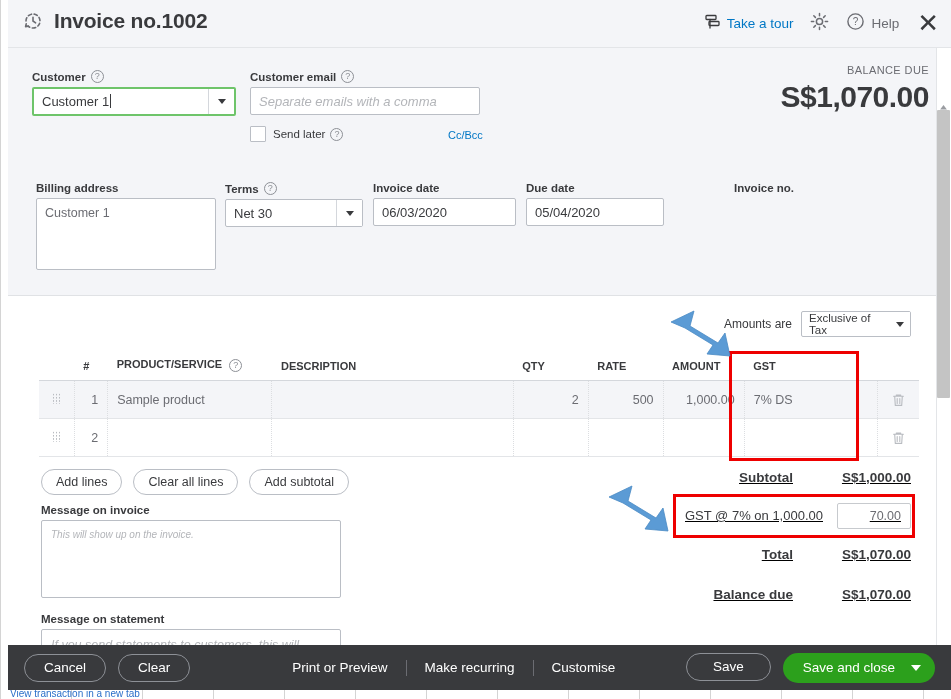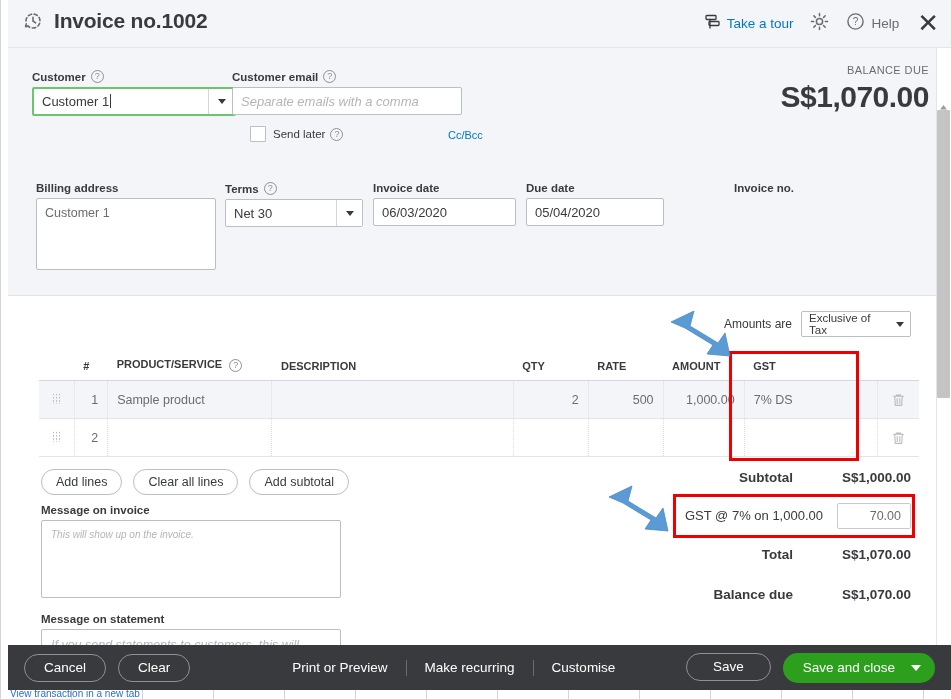--- a/index.html
+++ b/index.html
@@ -97,21 +97,21 @@
   .caret { width: 0; height: 0; border-left: 4.5px solid transparent;
            border-right: 4.5px solid transparent; border-top: 5px solid #393a3d; }
 
   #customer-block { position: absolute; left: 24px; top: 22px; width: 204px; }
   #customer-combo { border: 2px solid #6ec46a; height: 29px; }
   .cursor-bar {
     display: inline-block; width: 1px; height: 14px;
     background: #393a3d; margin-left: 1px; vertical-align: -2px;
   }
 
-  #email-block { position: absolute; left: 224px; top: 22px; width: 230px; }
+  #email-block { position: absolute; left: 242px; top: 22px; width: 230px; }
   #email-input { width: 230px; }
   #sendlater-row { position: absolute; left: 242px; top: 78px; display: flex; align-items: center; gap: 7px; }
   .checkbox-sq { width: 16px; height: 16px; border: 1px solid #babec5; background: #fff; border-radius: 1px; }
   #sendlater-label { font-size: 11.5px; color: #393a3d; display:flex; align-items:center; gap:5px; }
   #ccbcc { position: absolute; left: 440px; top: 81px; font-size: 11px; color: #0077c5; cursor: pointer; }
 
   #balance-wrap { position: absolute; right: 22px; top: 16px; text-align: right; }
   #balance-label { font-size: 11px; color: #6b6c72; letter-spacing: 0.4px; }
   #balance-amount { font-size: 30px; font-weight: bold; color: #393a3d; letter-spacing: -0.5px; margin-top: 4px; }
 
@@ -187,21 +187,21 @@
   }
   #msg-stmt-block { position: absolute; left: 33px; top: 316px; width: 300px; }
   #msg-stmt-ta {
     width: 300px; height: 56px; background: #fff;
     border: 1px solid #babec5; border-radius: 2px;
     font-size: 12.5px; color: #b3b5b9; font-style: italic;
     padding: 8px 9px;
   }
 
   
-  #totals { position: absolute; right: 40px; top: 168px; width: 280px; }
+  #totals { position: absolute; right: 40px; top: 168px; width: 280px; text-decoration: underline; }
   .tot-row {
     display: flex; justify-content: flex-end; align-items: center;
     gap: 22px; margin-bottom: 6px; height: 24px;
   }
   .tot-label { font-size: 13.5px; font-weight: bold; color: #393a3d; }
   .tot-value { font-size: 13.5px; font-weight: bold; color: #393a3d; width: 96px; text-align: right; }
   #gst-row {
     display: flex; align-items: center; justify-content: flex-end;
     gap: 14px; margin: 13px 0 13px 0; height: 27px;
   }

